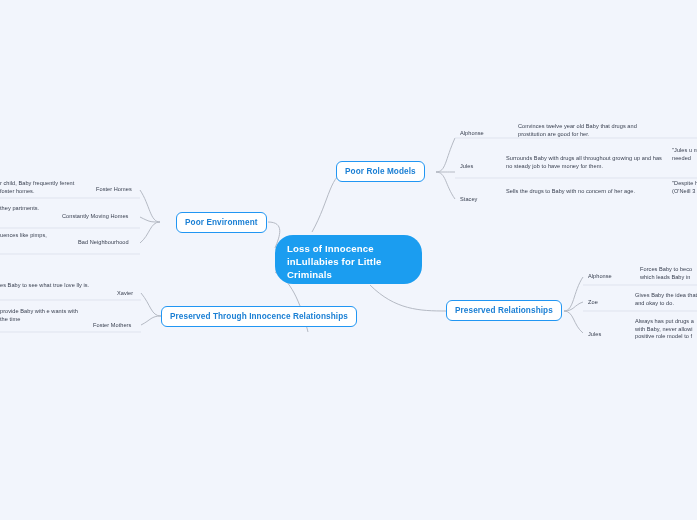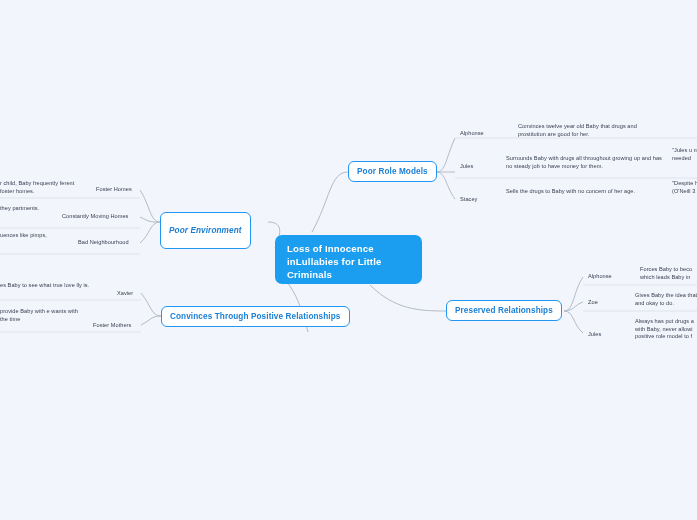--- a/index.html
+++ b/index.html
@@ -27,21 +27,21 @@
   }
 
   
   .central-node {
     position: absolute;
     left: 275px;
     top: 235px;
     width: 147px;
     height: 49px;
     background: #1b9df0;
-    border-radius: 7px;
+    border-radius: 18px;
     box-sizing: border-box;
     padding: 7px 9px 0 12px;
     color: #ffffff;
     font-size: 9.6px;
     font-weight: bold;
     line-height: 13.2px;
     letter-spacing: 0.15px;
   }
 
   
@@ -54,22 +54,22 @@
     color: #1a7fd4;
     font-size: 8.2px;
     font-weight: bold;
     letter-spacing: 0.1px;
     display: flex;
     align-items: center;
     justify-content: center;
     white-space: nowrap;
     padding: 0 8px;
   }
-  .branch-poor-role-models { left: 348px; top: 161px; height: 21px; }
-  .branch-poor-environment { left: 160px; top: 212px; height: 37px; font-style: italic; }
+  .branch-poor-role-models { left: 336px; top: 161px; height: 21px; }
+  .branch-poor-environment { left: 176px; top: 212px; height: 21px; }
   .branch-preserved        { left: 161px; top: 306px; height: 21px; }
   .branch-unhealthy        { left: 446px; top: 300px; height: 21px; }
 
   
   .leaf-label {
     position: absolute;
     font-size: 5.6px;
     color: #3a4151;
     white-space: nowrap;
     letter-spacing: 0.05px;
@@ -134,21 +134,21 @@
       <path d="M583 311 L 697 311" stroke="#dfe3ee"></path>
     </g>
   </svg>
 
   <div class="central-node">Loss of Innocence inLullabies for Little Criminals</div>
 
   <div class="branch branch-poor-role-models">Poor Role Models</div>
 
   <div class="branch branch-poor-environment">Poor Environment</div>
 
-  <div class="branch branch-preserved">Convinces Through Positive Relationships</div>
+  <div class="branch branch-preserved">Preserved Through Innocence Relationships</div>
 
   <div class="branch branch-unhealthy">Preserved Relationships</div>
 
   <div class="leaf-label" style="left:460px; top:130px;">Alphonse</div>
   <div class="leaf-text" style="left:518px; top:123px; width:135px;">Convinces twelve year old Baby that drugs and prostitution are good for her.</div>
 
   <div class="leaf-label" style="left:460px; top:163px;">Jules</div>
   <div class="leaf-text" style="left:506px; top:155px; width:160px;">Surrounds Baby with drugs all throughout growing up and has no steady job to have money for them.</div>
   <div class="leaf-quote" style="left:672px; top:147px; width:55px;">"Jules u me for needed</div>
 

